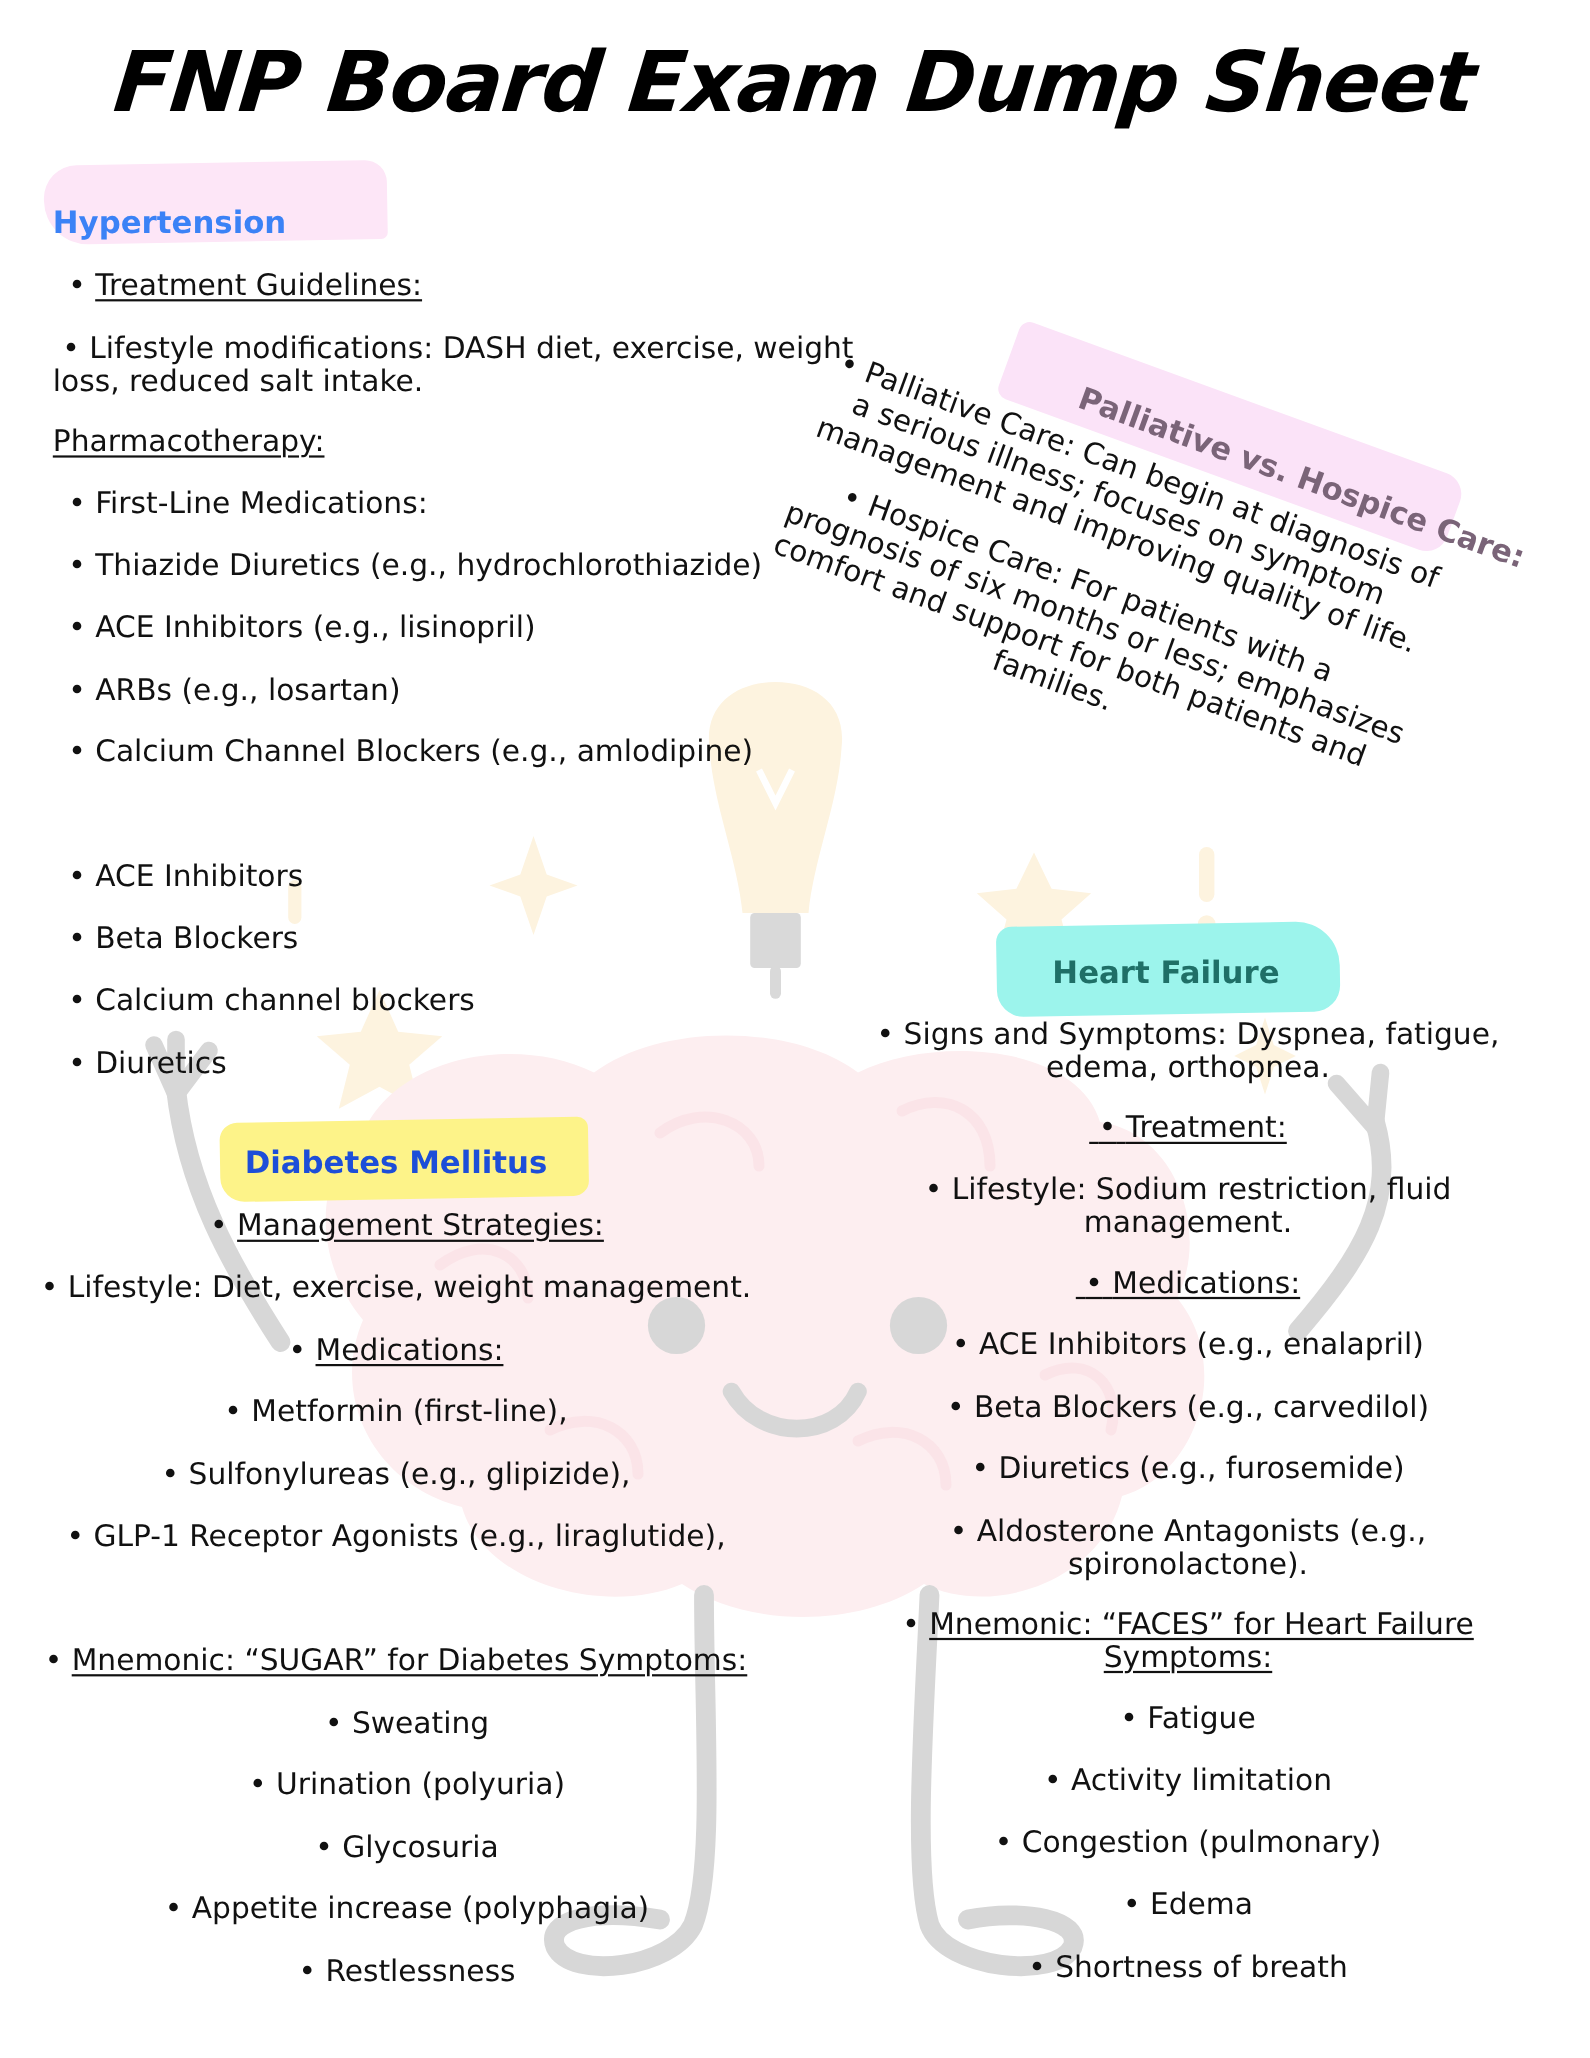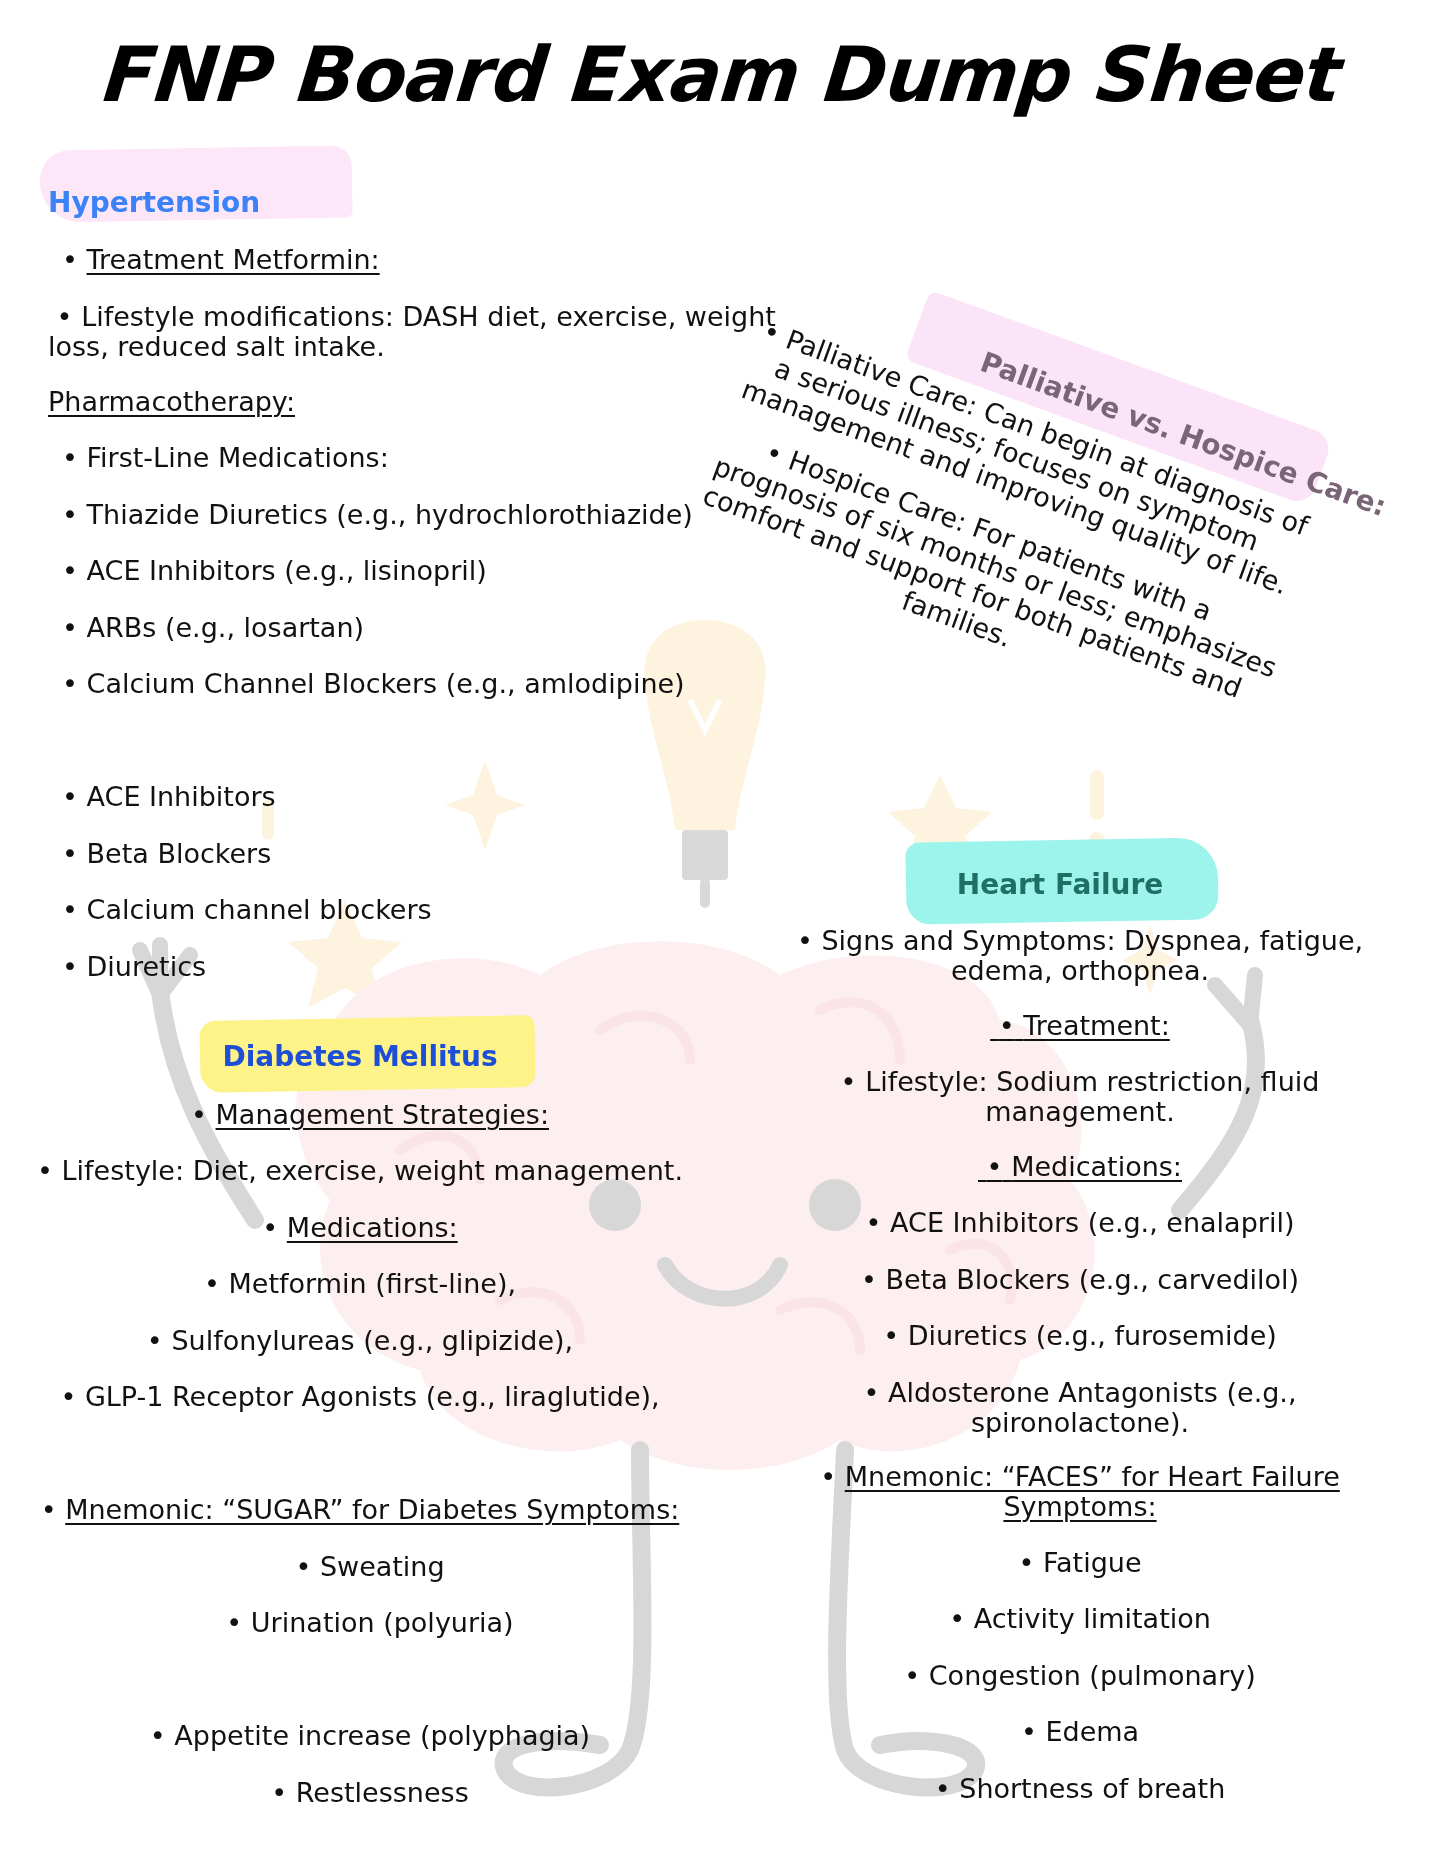--- a/index.html
+++ b/index.html
@@ -65,21 +65,21 @@
 <div class="hl" style="left:200px; top:1018px; width:335px; height:72px; background:#fdf389; border-radius:16px 10px 14px 22px; transform:rotate(-1deg);"></div>
 <div class="hl" style="left:906px; top:840px; width:312px; height:82px; background:#9cf4ec; border-radius:14px 40px 24px 24px; transform:rotate(-1deg);"></div>
 
 <div class="layer">
   <div class="title">FNP Board Exam Dump Sheet</div>
 
   <div class="head" style="left:48px; top:186px; color:#3b82f6;">Hypertension</div>
 
   <div class="t" style="left:62px; top:245px;">
     <span>•</span>
-    <span class="u">Treatment Metformin:</span>
+    <span class="u">Treatment Guidelines:</span>
   </div>
   <div class="t" style="left:48px; top:302px;">
     &nbsp;<span>•</span>
     <span>Lifestyle modifications: DASH diet, exercise, weight</span><br>
     <span>loss, reduced salt intake.</span>
   </div>
   <div class="t u" style="left:48px; top:387px;">Pharmacotherapy:</div>
 
   <div class="t" style="left:62px; top:443px;">
     <span>•</span> <span>First-Line Medications:</span></div>
@@ -129,20 +129,22 @@
   <div class="t c" style="left:0; width:720px; top:1326px;">
     <span>•</span> <span>Sulfonylureas (e.g., glipizide),</span></div>
   <div class="t c" style="left:0; width:720px; top:1382px;">
     <span>•</span> <span>GLP-1 Receptor Agonists (e.g., liraglutide),</span></div>
   <div class="t c" style="left:0; width:720px; top:1495px;">
     <span>•</span> <span class="u">Mnemonic: “SUGAR” for Diabetes Symptoms:</span></div>
   <div class="t c" style="left:0; width:740px; top:1552px;">
     <span>•</span> <span>Sweating</span></div>
   <div class="t c" style="left:0; width:740px; top:1608px;">
     <span>•</span> <span>Urination (polyuria)</span></div>
+  <div class="t c" style="left:0; width:740px; top:1665px;">
+    <span>•</span> <span>Glycosuria</span></div>
   <div class="t c" style="left:0; width:740px; top:1721px;">
     <span>•</span> <span>Appetite increase (polyphagia)</span></div>
   <div class="t c" style="left:0; width:740px; top:1778px;">
     <span>•</span> <span>Restlessness</span></div>
 
   <div class="head c" style="left:920px; width:280px; top:868px; color:#1f6f67;">Heart Failure</div>
 
   <div class="t c" style="left:720px; width:720px; top:926px;">
     <span>•</span> <span>Signs and Symptoms: Dyspnea, fatigue,</span><br>
     <span>edema, orthopnea.</span></div>

